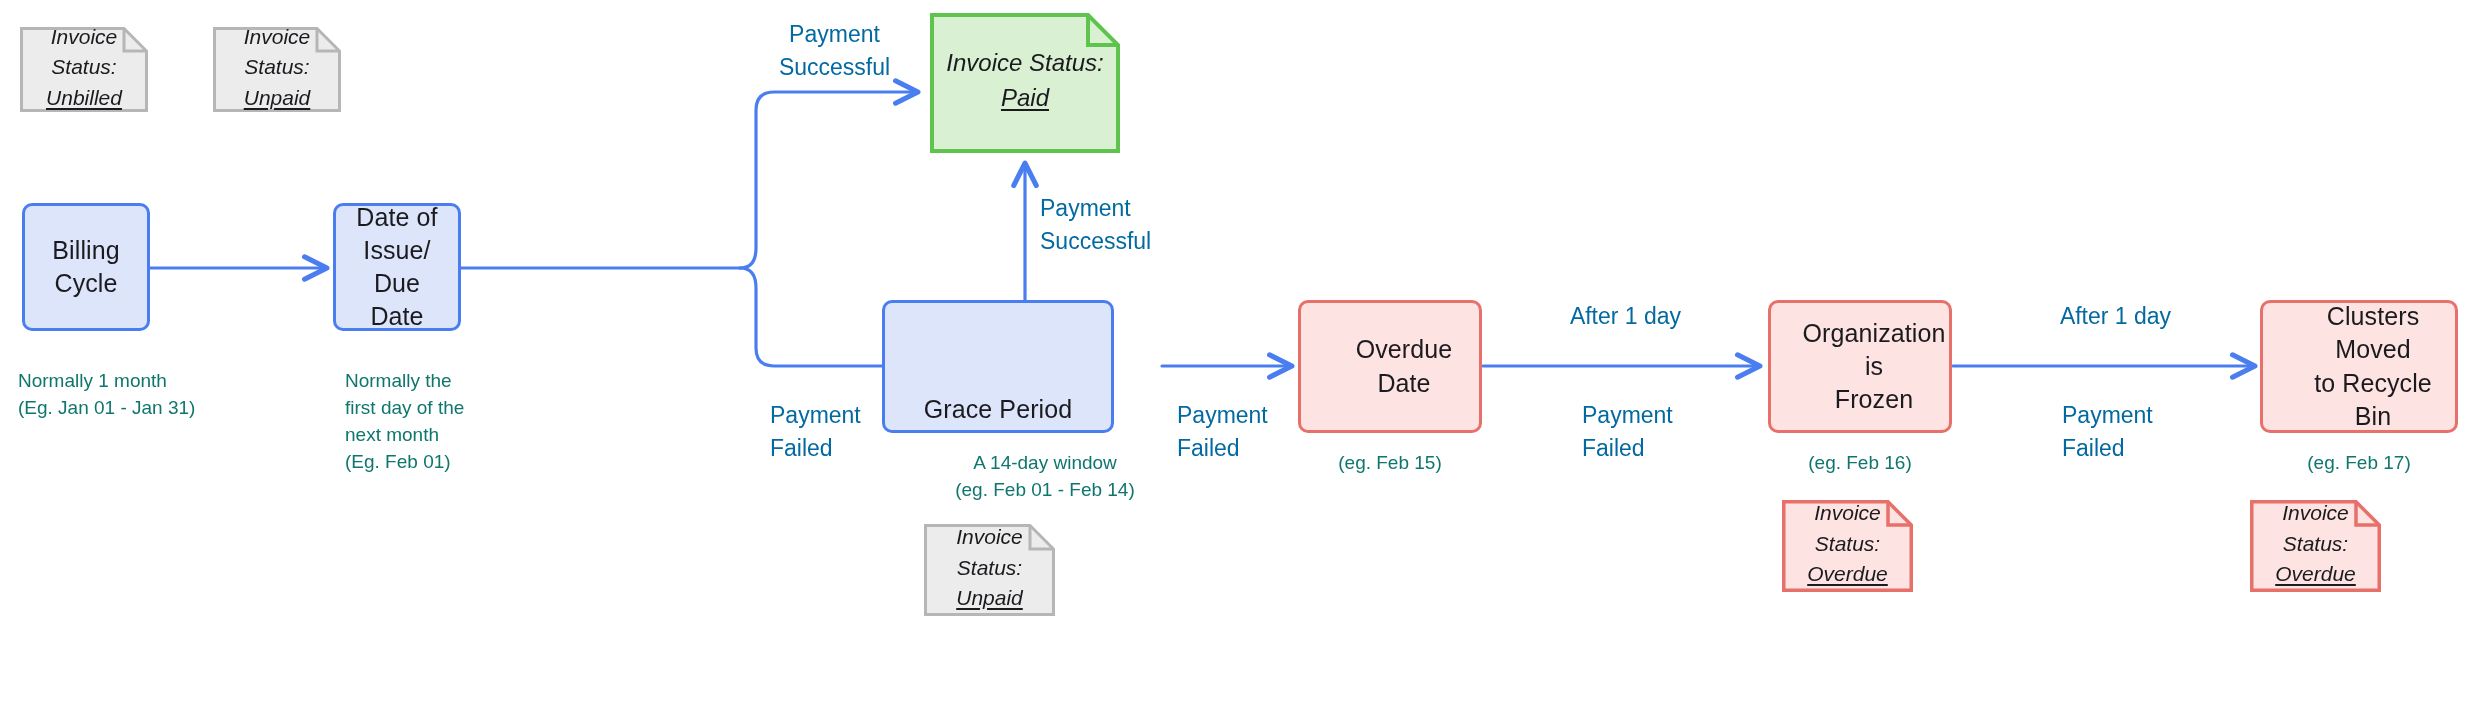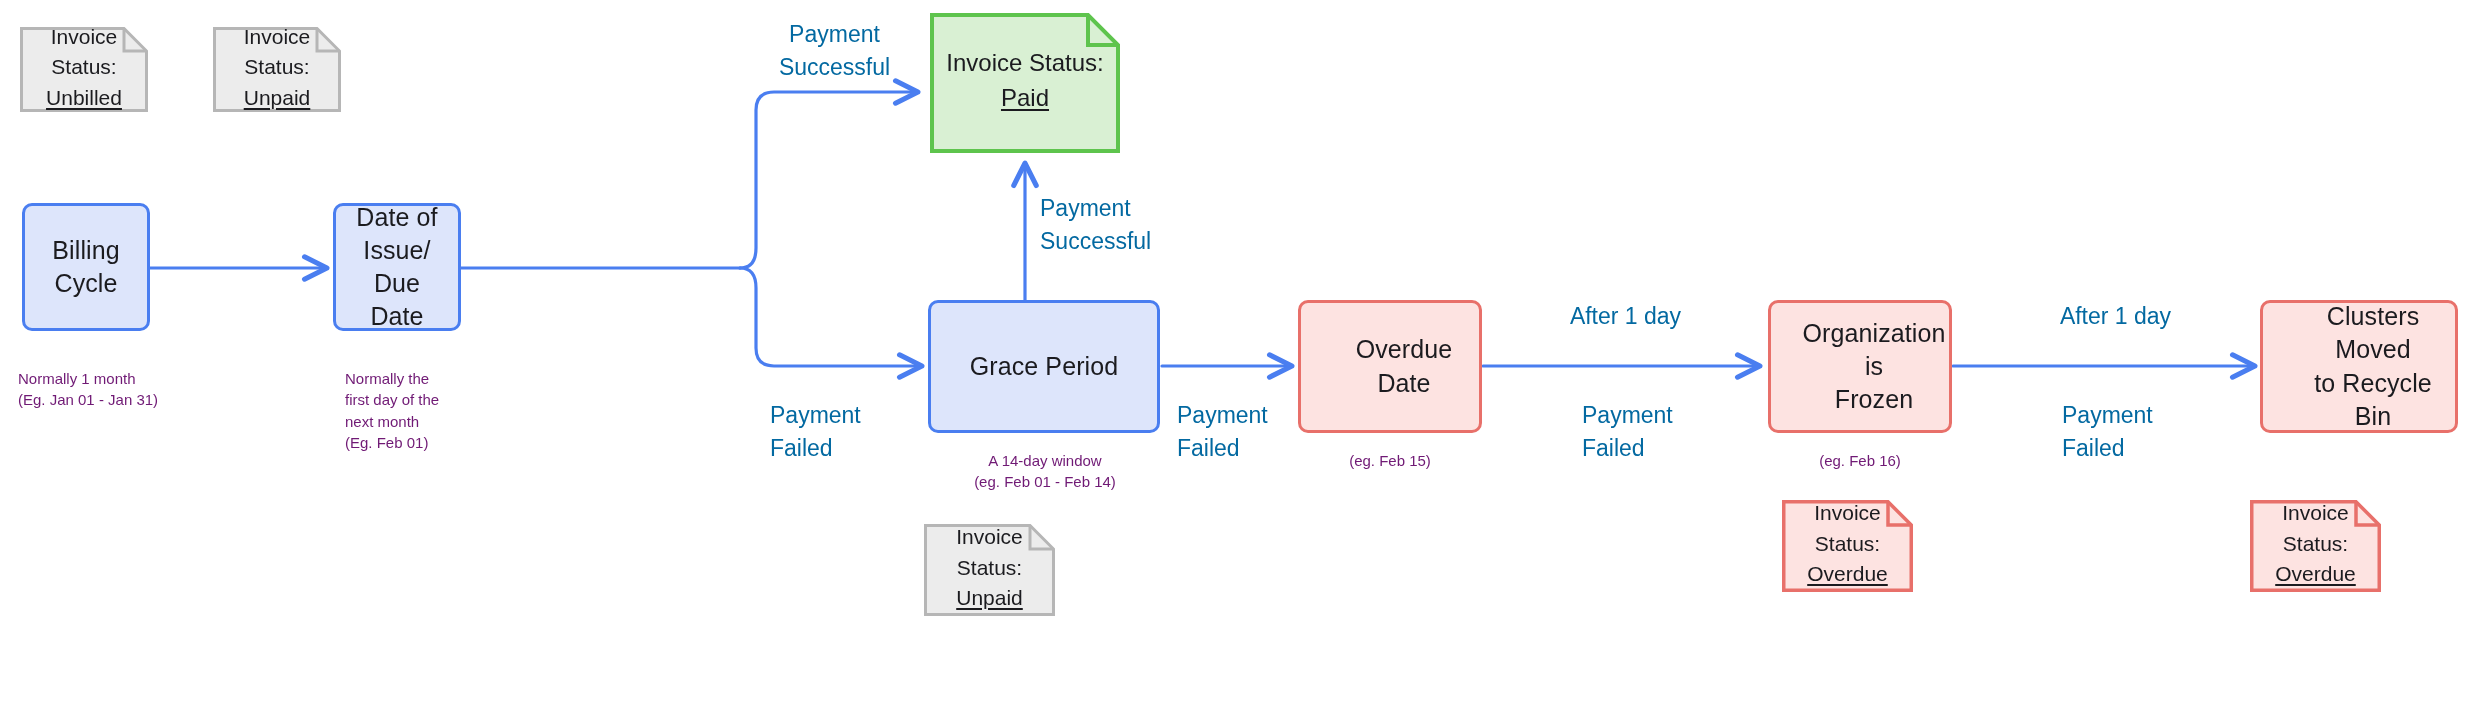--- a/index.html
+++ b/index.html
@@ -58,43 +58,44 @@
   .note {
     position: absolute;
     box-sizing: border-box;
     display: flex;
     align-items: center;
     justify-content: center;
     text-align: center;
     font-size: 21px;
     line-height: 1.45;
     padding: 6px 10px 10px 10px;
+    font-style: italic;
   }
   .note .note-shape {
     position: absolute;
     left: 0; top: 0;
     width: 100%;
     height: 100%;
   }
   .note .note-text {
     position: relative;
     z-index: 2;
     white-space: pre-line;
   }
   .note .note-text .ul {
     text-decoration: underline;
     text-underline-offset: 3px;
   }
 
   
   .caption {
     position: absolute;
-    font-size: 15px;
+    font-size: 19px;
     line-height: 1.42;
-    color: #701a75;
+    color: #0f766e;
     white-space: pre-line;
   }
   .caption.left   { text-align: left; }
   .caption.center { text-align: center; }
 
   
   .edge-label {
     position: absolute;
     font-size: 23px;
     line-height: 1.42;
@@ -186,21 +187,21 @@
 
   <div class="node blue" style="left:22px; top:203px; width:128px; height:128px;">
     <span>Billing Cycle</span>
   </div>
 
   <div class="node blue" style="left:333px; top:203px; width:128px; height:128px;">
     <span>Date of Issue/
 Due Date</span>
   </div>
 
-  <div class="node blue" style="left:928px; top:300px; width:232px; height:133px;">
+  <div class="node blue" style="left:882px; top:300px; width:232px; height:133px;align-items:flex-end;">
     <span>Grace Period</span>
   </div>
 
   <div class="node red" style="left:1298px; top:300px; width:184px; height:133px;">
     <span>Overdue Date</span>
   </div>
 
   <div class="node red" style="left:1768px; top:300px; width:184px; height:133px;">
     <span>Organization is
 Frozen</span>
@@ -219,20 +220,21 @@
 next month
 (Eg. Feb 01)</div>
 
   <div class="caption center" style="left:900px; top:450px; width:290px;">A 14-day window
 (eg. Feb 01 - Feb 14)</div>
 
   <div class="caption center" style="left:1280px; top:450px; width:220px;">(eg. Feb 15)</div>
 
   <div class="caption center" style="left:1750px; top:450px; width:220px;">(eg. Feb 16)</div>
 
+  <div class="caption center" style="left:2249px; top:450px; width:220px;">(eg. Feb 17)</div>
 
   <div class="edge-label center" style="left:742px; top:18px; width:185px;">Payment
 Successful</div>
 
   <div class="edge-label left" style="left:1040px; top:192px; width:190px;">Payment
 Successful</div>
 
   <div class="edge-label left" style="left:770px; top:399px; width:180px;">Payment
 Failed</div>
 

